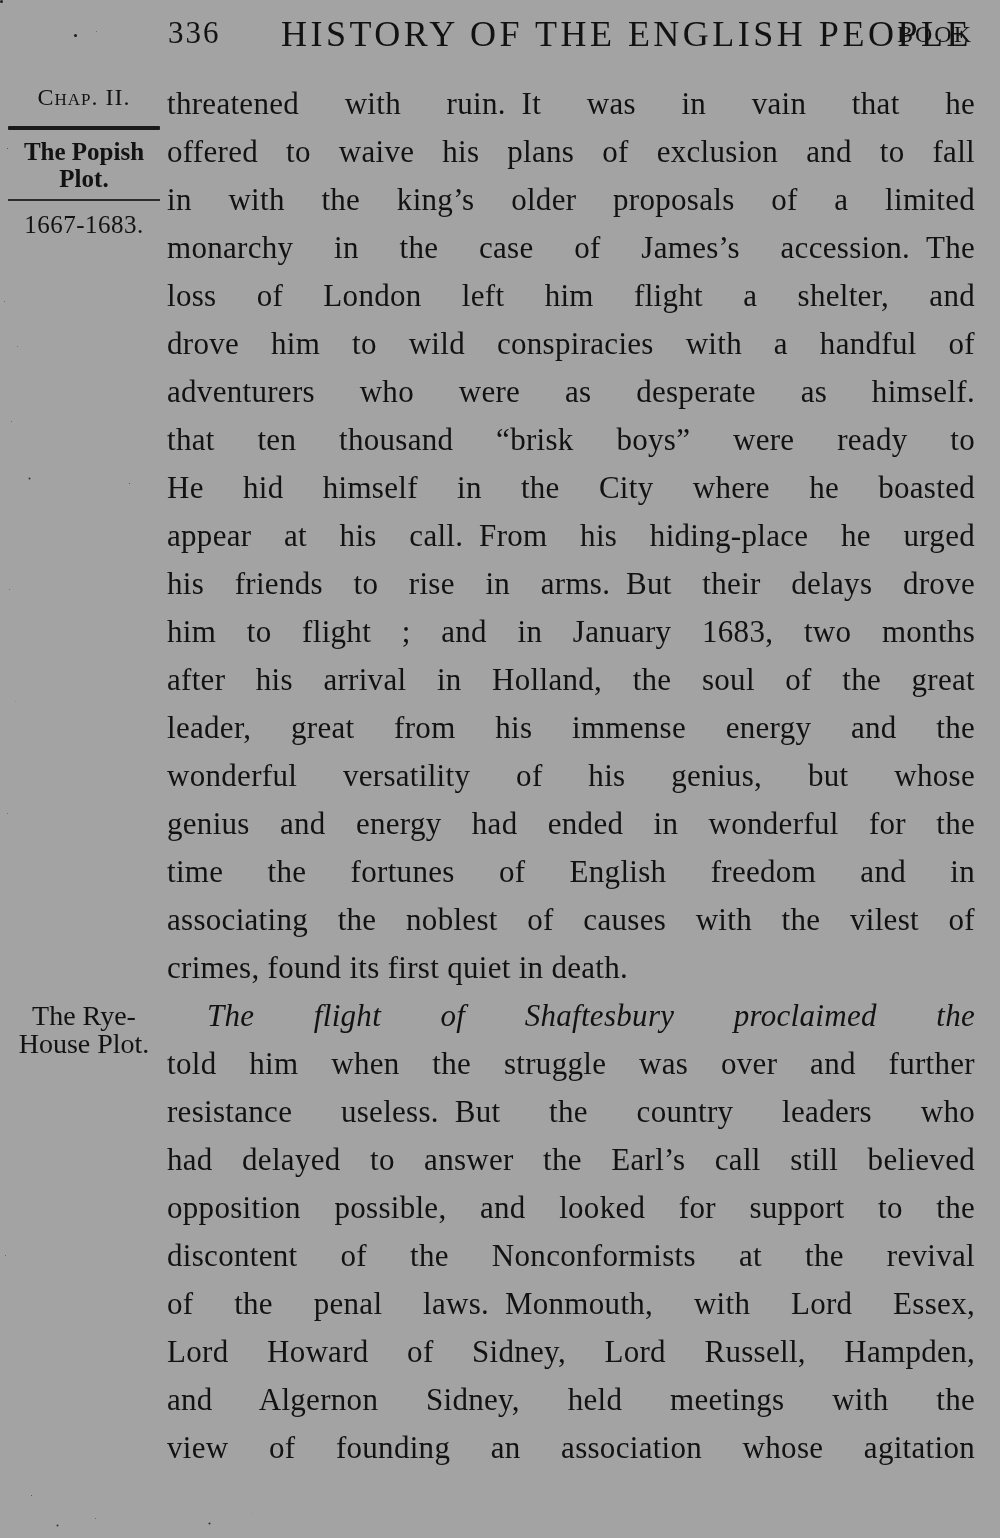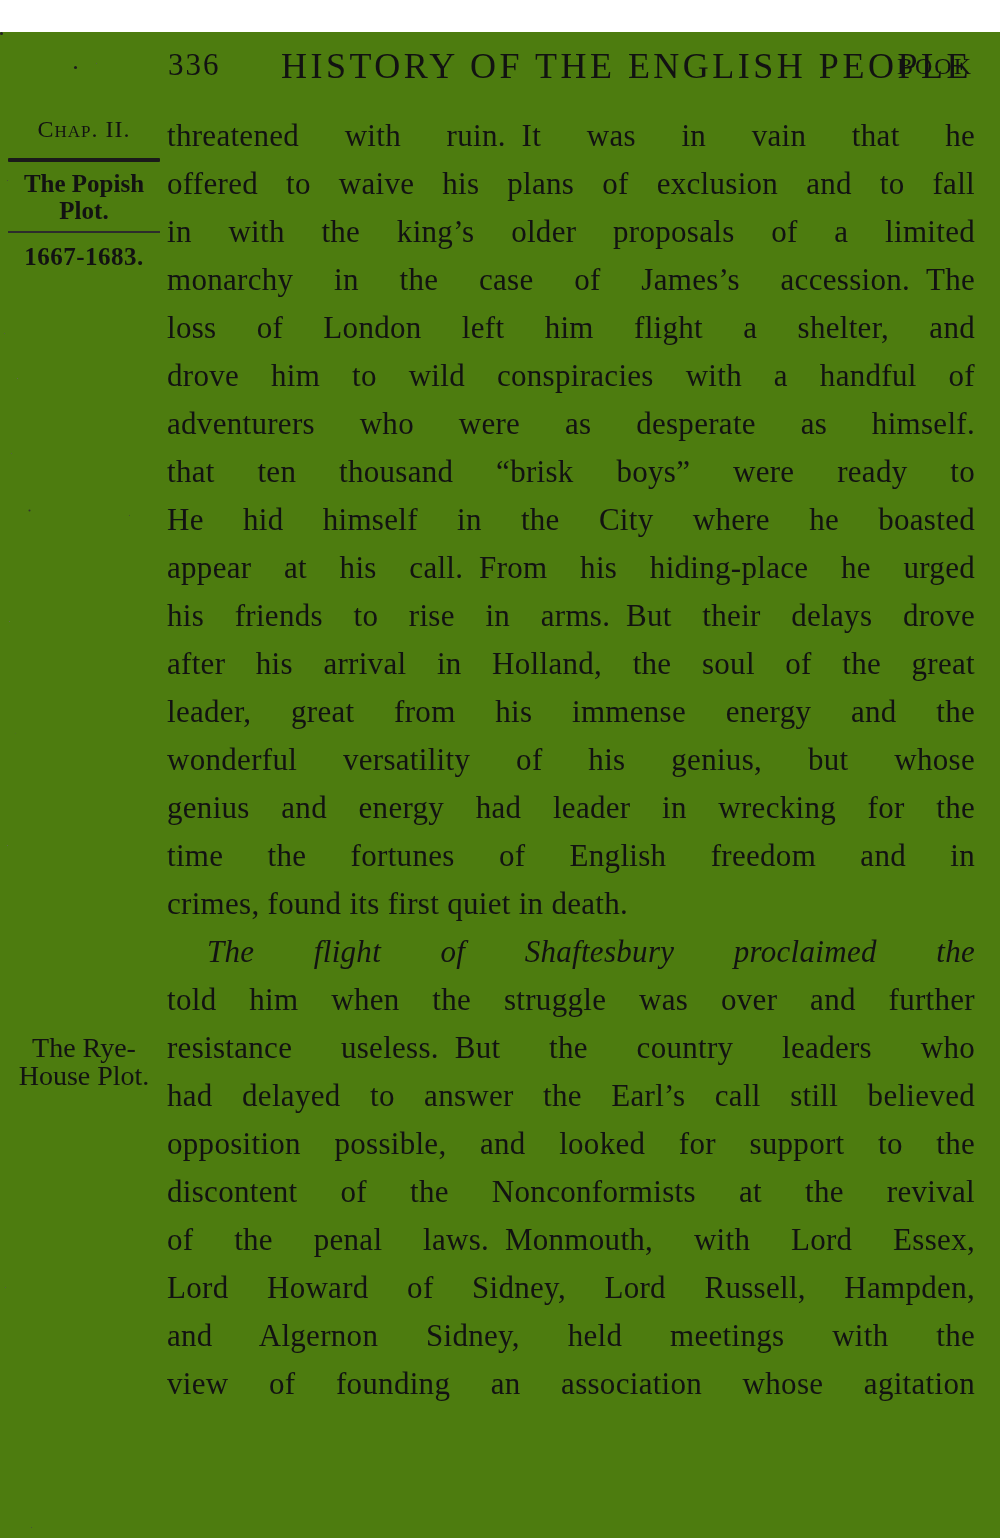--- a/index.html
+++ b/index.html
@@ -4,21 +4,21 @@
 <style>
   html, body { margin: 0; padding: 0; }
   body {
     width: 1000px; height: 1538px;
     background: #ffffff;
     font-family: "Liberation Serif", "DejaVu Serif", serif;
     color: #121212;
     position: relative;
     overflow: hidden;
   }
-  .page { position: absolute; inset: 0; background: #4d7c0f; margin-top: 32px; }
+  .page { position: absolute; inset: 0; background: #a3a3a3; }
 
   
   .header { position: absolute; top: 12px; left: 0; right: 0; height: 44px; }
   .page-num {
     position: absolute; left: 168px; top: 3px;
     font-size: 31px; letter-spacing: 2px; font-weight: 500;
   }
   .header-title {
     position: absolute; left: 281px; top: 1px;
     font-size: 36px; letter-spacing: 3.5px; white-space: nowrap; font-weight: 500;
@@ -35,21 +35,21 @@
   .rule-thick {
     top: 126px; left: 50%; width: 48px; height: 4px;
     transform: translateX(-50%); background: #1a1a1a;
     border-radius: 1px;
   }
   .popish { top: 138px; font-size: 25px; font-weight: bold; line-height: 27px; }
   .rule-thin {
     top: 199px; left: 50%; width: 44px; height: 2px;
     transform: translateX(-50%); background: #2c2c2c;
   }
-  .dates { top: 211px; font-size: 25px; font-weight: bold; letter-spacing: 0.5px; }
+  .dates { top: 211px; font-size: 25px; font-weight: normal; letter-spacing: 0.5px; }
   .rye { top: 1002px; font-size: 28px; line-height: 28px; }
 
   
   .body-col {
     position: absolute; left: 167px; top: 80px; width: 808px;
   }
   .line {
     height: 48px; line-height: 48px;
     font-size: 31px; letter-spacing: 0.3px;
     text-align: justify; text-align-last: justify;
@@ -111,25 +111,27 @@
       <div class="line">offered to waive his plans of exclusion and to fall</div>
       <div class="line">in with the king’s older proposals of a limited</div>
       <div class="line">monarchy in the case of James’s accession. The</div>
       <div class="line">loss of London left him flight a shelter, and</div>
       <div class="line">drove him to wild conspiracies with a handful of</div>
       <div class="line">adventurers who were as desperate as himself.</div>
       <div class="line">that ten thousand “brisk boys” were ready to</div>
       <div class="line">He hid himself in the City where he boasted</div>
       <div class="line">appear at his call. From his hiding-place he urged</div>
       <div class="line">his friends to rise in arms. But their delays drove</div>
+      <div class="line">him to flight ; and in January 1683, two months</div>
       <div class="line">after his arrival in Holland, the soul of the great</div>
       <div class="line">leader, great from his immense energy and the</div>
       <div class="line">wonderful versatility of his genius, but whose</div>
-      <div class="line">genius and energy had leader in wrecking for the</div>
+      <div class="line">genius and energy had ended in wonderful for the</div>
       <div class="line">time the fortunes of English freedom and in</div>
+      <div class="line">associating the noblest of causes with the vilest of</div>
       <div class="line short">crimes, found its first quiet in death.</div>
       <div class="line indent">The flight of Shaftesbury proclaimed the</div>
       <div class="line">told him when the struggle was over and further</div>
       <div class="line">resistance useless. But the country leaders who</div>
       <div class="line">had delayed to answer the Earl’s call still believed</div>
       <div class="line">opposition possible, and looked for support to the</div>
       <div class="line">discontent of the Nonconformists at the revival</div>
       <div class="line">of the penal laws. Monmouth, with Lord Essex,</div>
       <div class="line">Lord Howard of Sidney, Lord Russell, Hampden,</div>
       <div class="line">and Algernon Sidney, held meetings with the</div>

